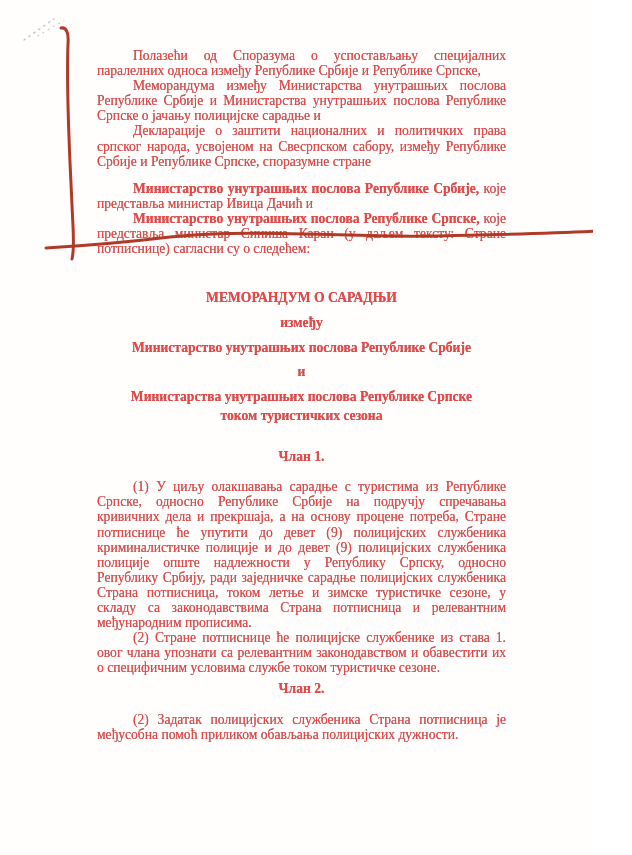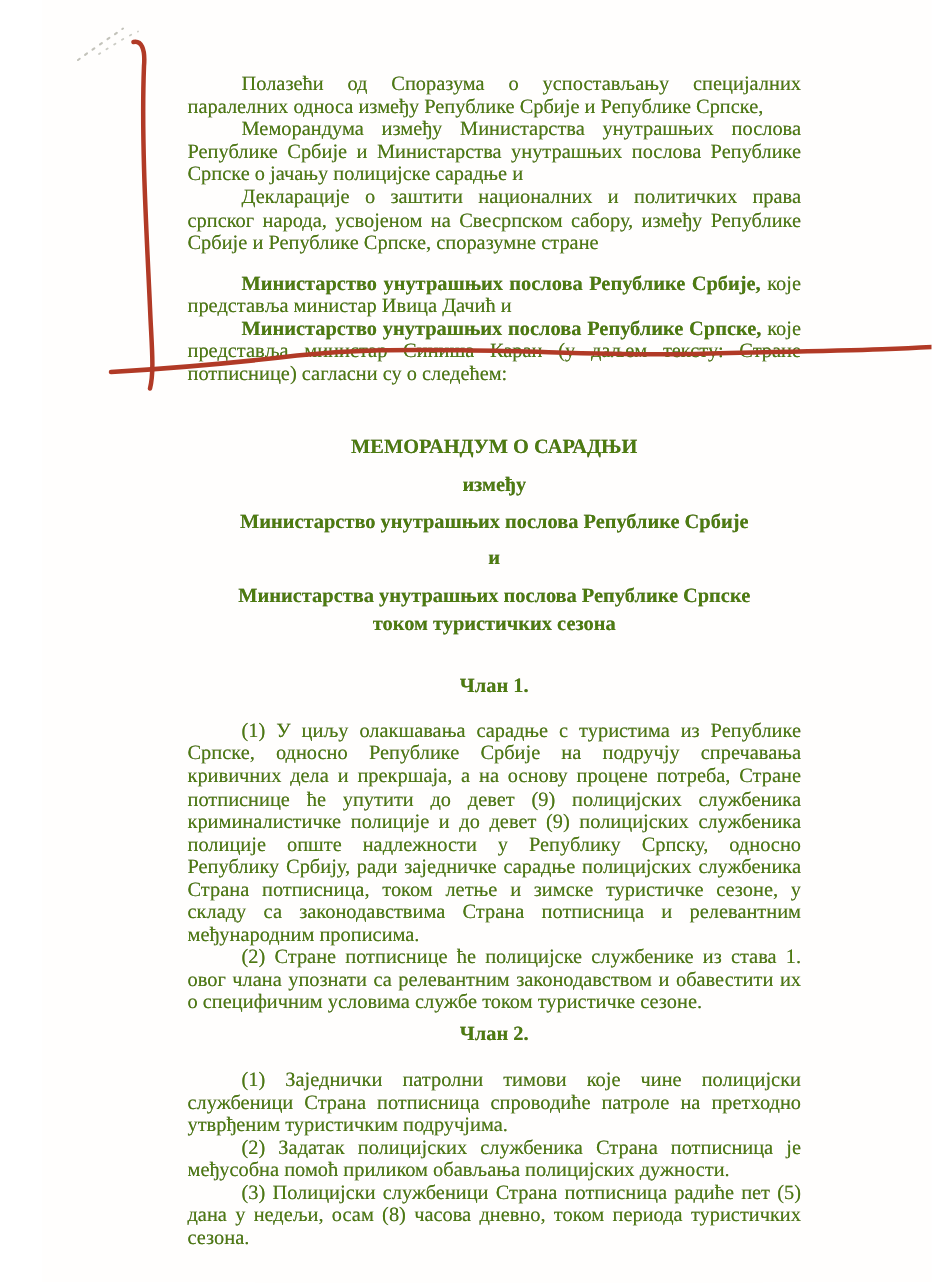--- a/index.html
+++ b/index.html
@@ -2,22 +2,21 @@
 <html><head>
 <meta charset="utf-8">
 <style>
   html,body { margin:0; padding:0; background:#ffffff; }
   .page {
     position:relative;
     width:593px; height:855px;
     background:#fffefd;
     overflow:hidden;
     font-family:"Liberation Serif","DejaVu Serif",serif;
-    color:#4d7c0f;
-    margin-left:28px;
+    color:#ef4444;
   }
   .content {
     position:relative;
     padding:48px 87px 0 97px;
     font-size:13.6px;
     line-height:15.1px;
     text-shadow:0 0 0.3px rgba(30,30,30,0.55);
   }
   .para { margin:0; text-align:justify; }
   .indent { text-indent:36px; }
@@ -69,23 +68,21 @@
     </div>
 
     <section>
       <p class="article-heading">Члан 1.</p>
       <p class="para indent">(1) У циљу олакшавања сарадње с туристима из Републике Српске, односно Републике Србије на подручју спречавања кривичних дела и прекршаја, а на основу процене потреба, Стране потписнице ће упутити до девет (9) полицијских службеника криминалистичке полиције и до девет (9) полицијских службеника полиције опште надлежности у Републику Српску, односно Републику Србију, ради заједничке сарадње полицијских службеника Страна потписница, током летње и зимске туристичке сезоне, у складу са законодавствима Страна потписница и релевантним међународним прописима.</p>
       <p class="para indent">(2) Стране потписнице ће полицијске службенике из става 1. овог члана упознати са релевантним законодавством и обавестити их о специфичним условима службе током туристичке сезоне.</p>
     </section>
 
     <section>
       <p class="article-heading small-gap">Члан 2.</p>
-      <p class="para indent">(1) Заједнички патролни тимови које чине полицијски службеници Страна потписница спроводиће патроле на претходно утврђеним туристичким подручјима.</p>
       <p class="para indent">(2) Задатак полицијских службеника Страна потписница је међусобна помоћ приликом обављања полицијских дужности.</p>
-      <p class="para indent">(3) Полицијски службеници Страна потписница радиће пет (5) дана у недељи, осам (8) часова дневно, током периода туристичких сезона.</p>
     </section>
 
   </div>
 
   <svg class="annotation-overlay" viewBox="0 0 632 855" xmlns="http://www.w3.org/2000/svg">
 
     <path d="M 24,40 C 32,34 44,26 54,19" fill="none" stroke-width="1.4" stroke-linecap="round" stroke-dasharray="1.5,4.5" opacity="0.7" stroke="#a9aa9e"></path>
     <path d="M 38,36 C 46,31 55,25 64,21" fill="none" stroke-width="1.2" stroke-linecap="round" stroke-dasharray="1,5" opacity="0.6" stroke="#a9aa9e"></path>
 
     <path d="M 61,28 C 66,27 69,32 68,44 C 66,95 70,160 72,205 C 73,230 75,247 72,259" fill="none" stroke-width="3" stroke-linecap="round" stroke="#b13a26"></path>

